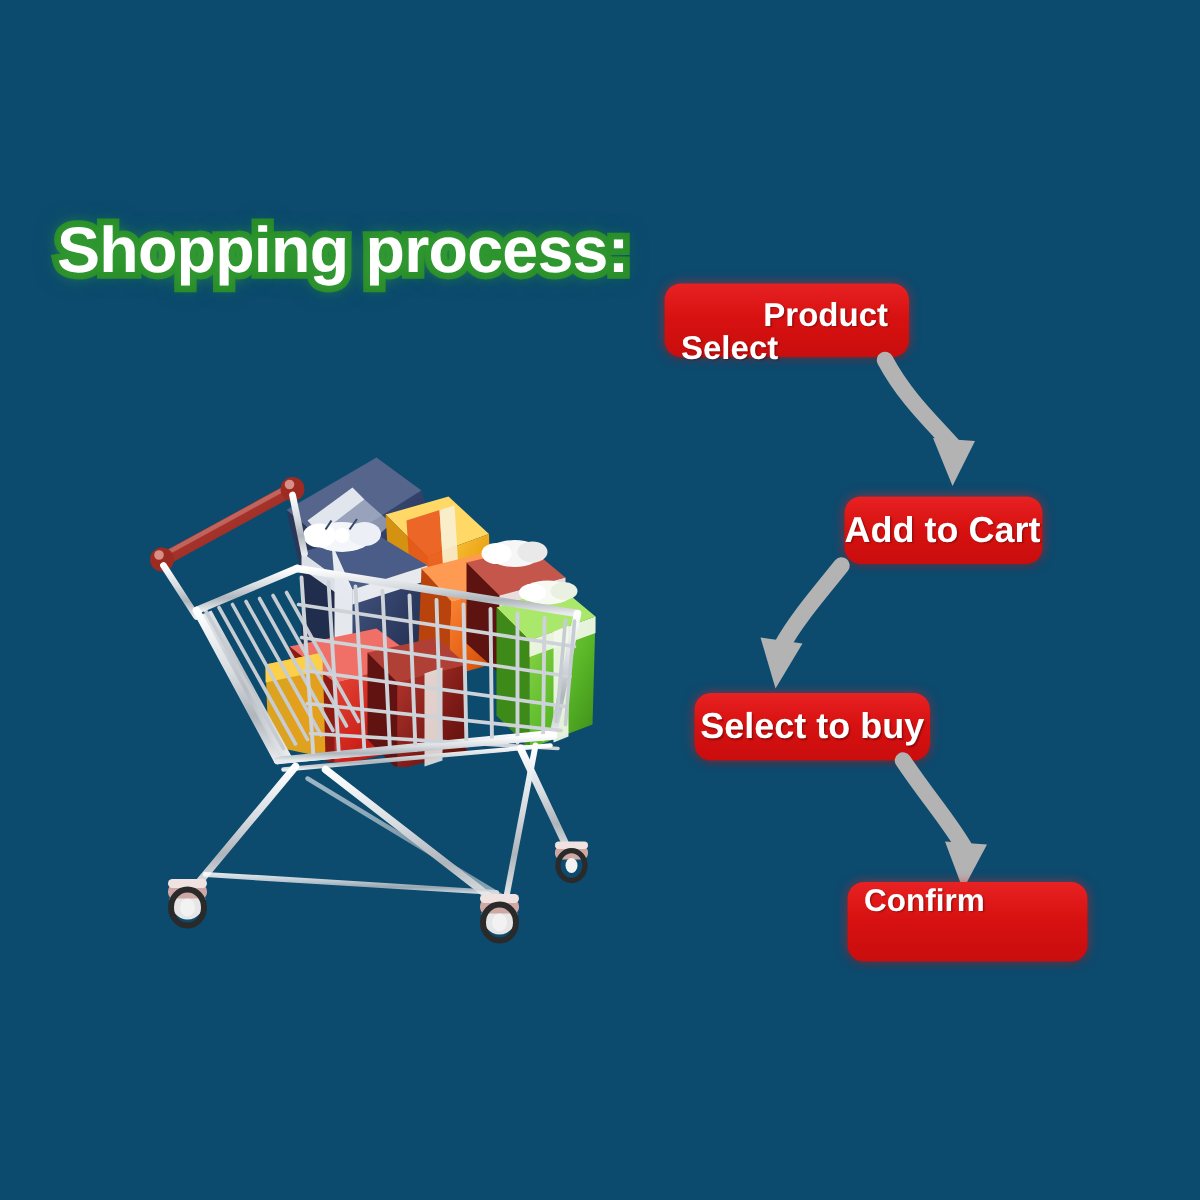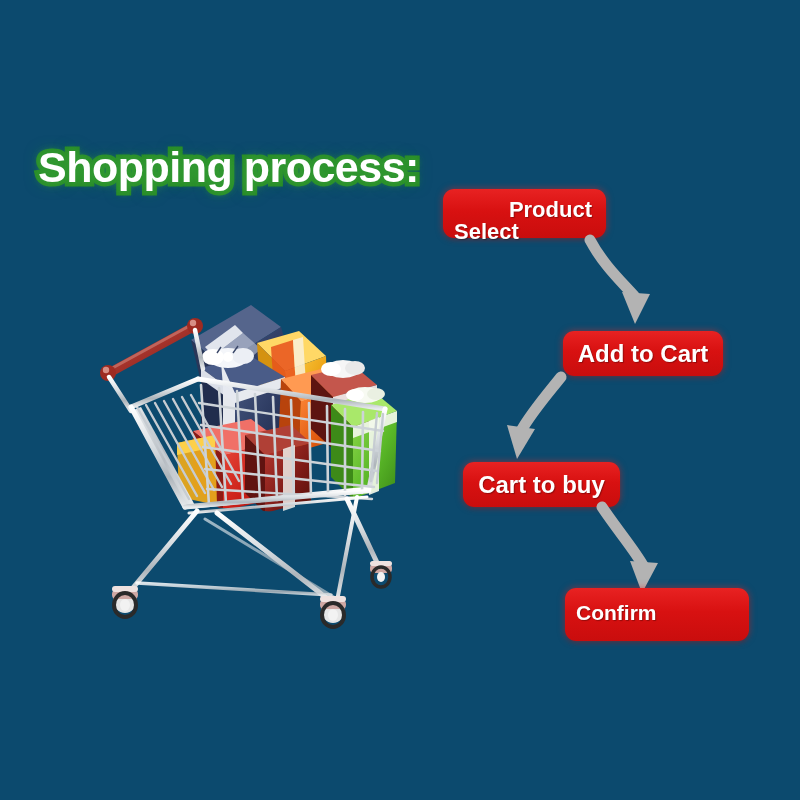--- a/index.html
+++ b/index.html
@@ -59,38 +59,38 @@
     left: 443px; top: 189px;
     width: 163px; height: 49px;
     padding: 7px 10px 0 11px;
   }
   #btn-select-product .l1 { font-size: 22px; text-align: left; }
   #btn-select-product .l2 { font-size: 22px; text-align: right; padding-right: 4px; margin-top: 3px; }
 
   
   #btn-add-to-cart {
     left: 563px; top: 331px;
-    width: 160px; height: 45px;
-    display: flex; align-items: center; justify-content: center;
+    width: 132px; height: 45px;
+    display: flex; align-items: center; justify-content: flex-start;
   }
   #btn-add-to-cart .l1 { font-size: 24px; }
 
   
   #btn-click-to-buy {
     left: 463px; top: 462px;
     width: 157px; height: 45px;
     display: flex; align-items: center; justify-content: center;
   }
   #btn-click-to-buy .l1 { font-size: 24px; }
 
   
   #btn-confirm-payment {
     left: 565px; top: 588px;
-    width: 184px; height: 53px;
-    padding: 14px 9px 0 11px;
+    width: 160px; height: 53px;
+    padding: 2px 9px 0 11px;
   }
   #btn-confirm-payment .l1 { font-size: 21px; text-align: left; }
   #btn-confirm-payment .l2 { font-size: 21px; text-align: right; padding-right: 2px; margin-top: 4px; }
 
   
   .arrow-svg { position: absolute; overflow: visible; }
   #arrow-1 { left: 588px; top: 236px; }
   #arrow-2 { left: 495px; top: 375px; }
   #arrow-3 { left: 600px; top: 503px; }
 
@@ -352,21 +352,21 @@
   <div class="flow-btn" id="btn-add-to-cart">
     <span class="line l1">Add to Cart</span>
   </div>
 
   <svg class="arrow-svg" id="arrow-2" width="110" height="95" viewBox="0 0 110 95" xmlns="http://www.w3.org/2000/svg">
     <path d="M66,2 C50,22 36,38 26,56" stroke="#b3b3b3" stroke-width="11" fill="none" stroke-linecap="round"></path>
     <path d="M40,54 L12,50 L22,84 Z" fill="#b3b3b3"></path>
   </svg>
 
   <div class="flow-btn" id="btn-click-to-buy">
-    <span class="line l1">Cart to buy</span>
+    <span class="line l1">Select to buy</span>
   </div>
 
   <svg class="arrow-svg" id="arrow-3" width="110" height="100" viewBox="0 0 110 100" xmlns="http://www.w3.org/2000/svg">
     <path d="M2,4 C18,28 34,46 44,64" stroke="#b3b3b3" stroke-width="11" fill="none" stroke-linecap="round"></path>
     <path d="M30,58 L58,60 L42,90 Z" fill="#b3b3b3"></path>
   </svg>
 
   <div class="flow-btn" id="btn-confirm-payment">
     <span class="line l1">Confirm</span>
   </div>

